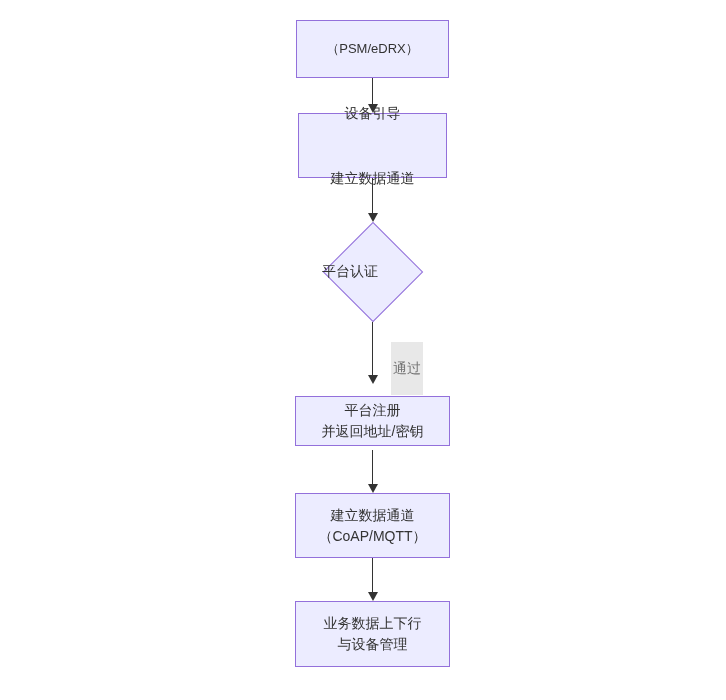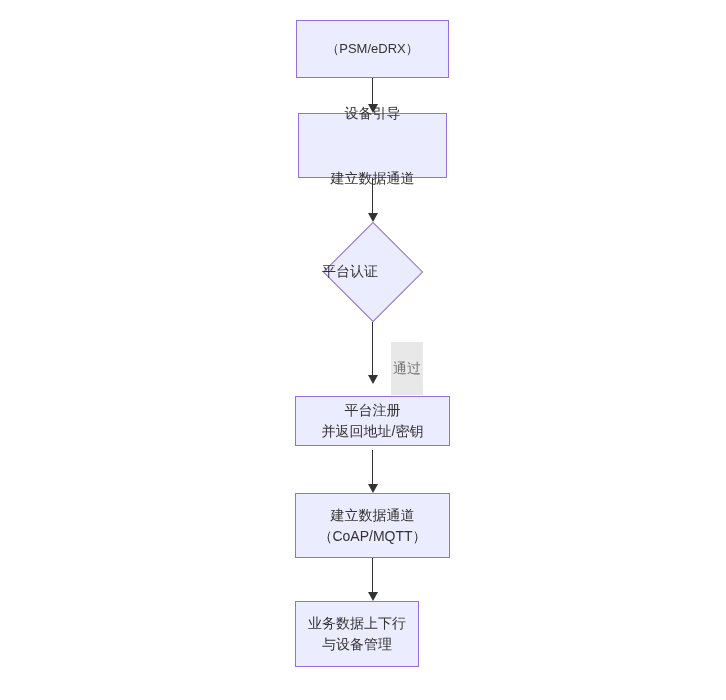--- a/index.html
+++ b/index.html
@@ -118,18 +118,18 @@
   <div class="arrowhead" style="left:368px; top:484px;"></div>
 
   <div class="node-rect" style="left:295px; top:493px; width:155px; height:65px;">
     <div class="node-line">建立数据通道</div>
     <div class="node-line">（CoAP/MQTT）</div>
   </div>
 
   <div class="edge-line" style="left:372px; top:558px; height:35px;"></div>
   <div class="arrowhead" style="left:368px; top:592px;"></div>
 
-  <div class="node-rect" style="left:295px; top:601px; width:124px; height:66px;">
+  <div class="node-rect" style="left:295px; top:601px; width:155px; height:66px;">
     <div class="node-line">业务数据上下行</div>
     <div class="node-line">与设备管理</div>
   </div>
 
 </div>
 
 </body></html>

